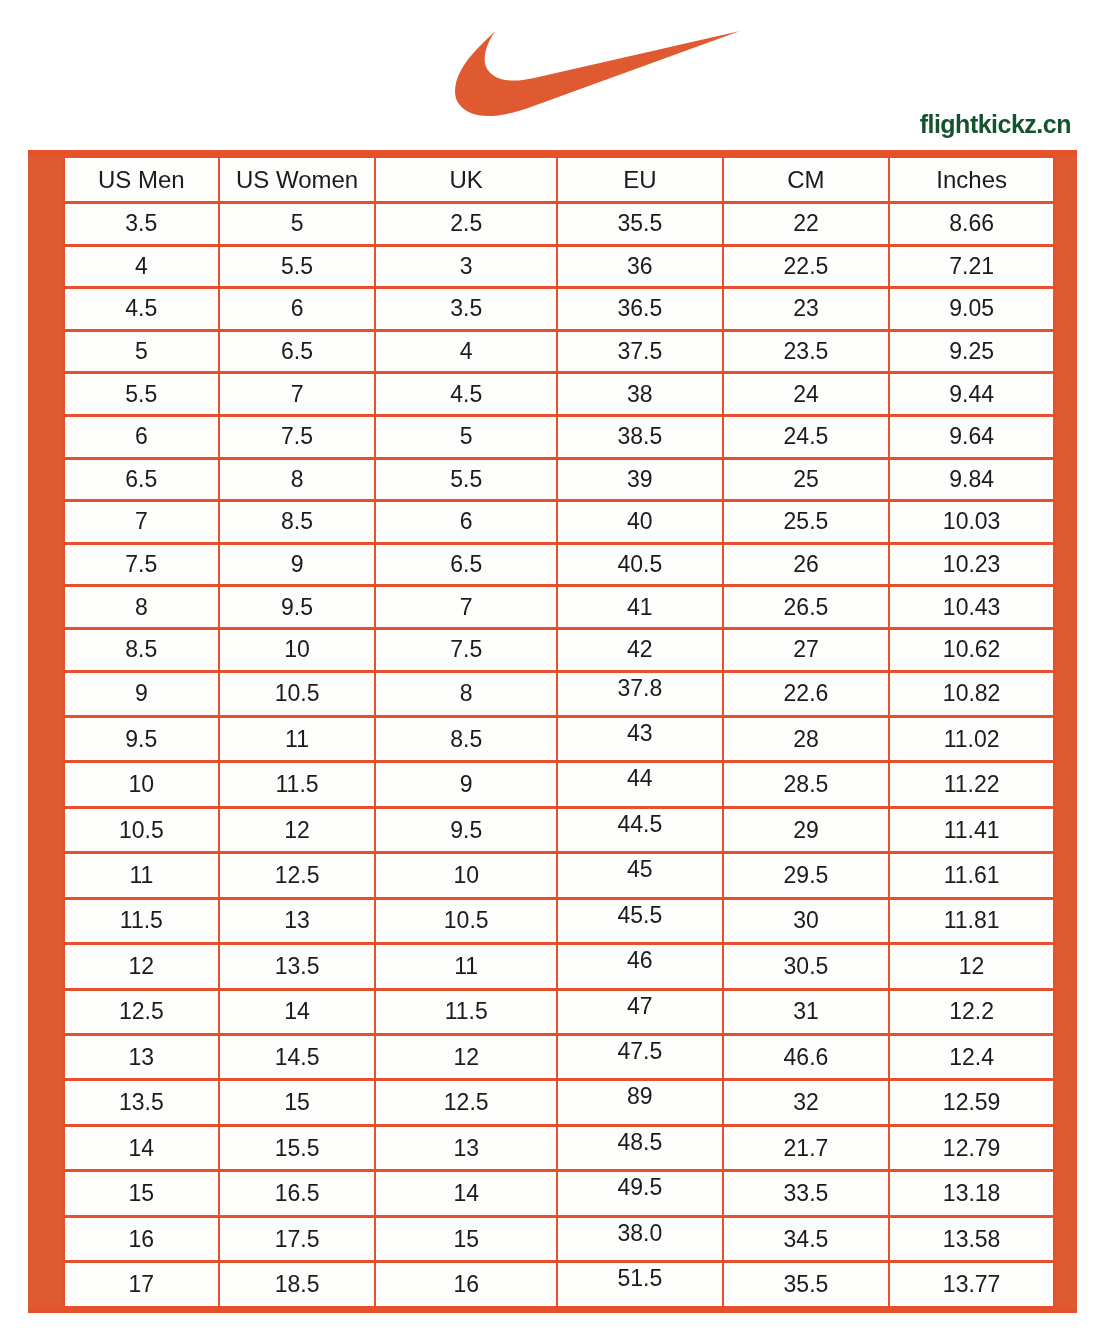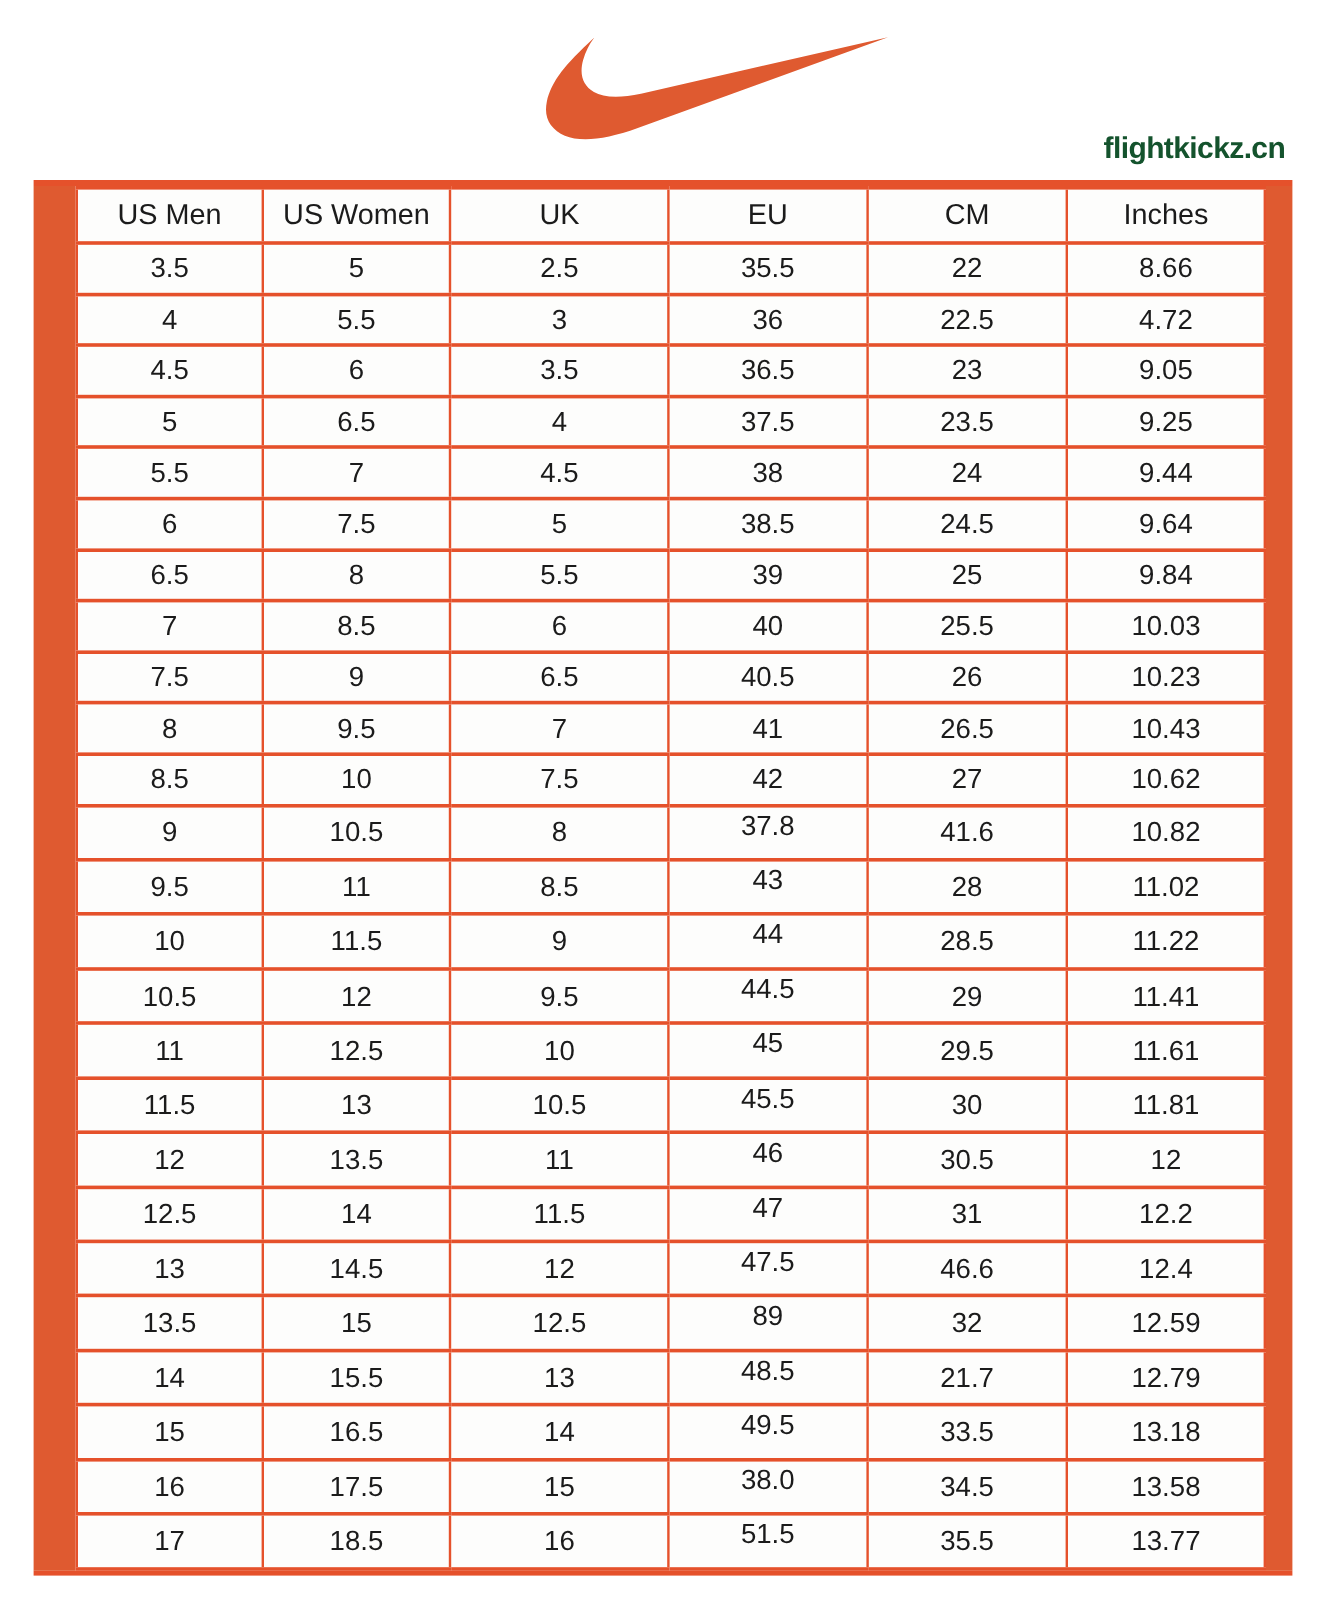--- a/index.html
+++ b/index.html
@@ -99,21 +99,21 @@
             <td>35.5</td>
             <td>22</td>
             <td>8.66</td>
           </tr>
           <tr>
             <td>4</td>
             <td>5.5</td>
             <td>3</td>
             <td>36</td>
             <td>22.5</td>
-            <td>4.72</td>
+            <td>7.21</td>
           </tr>
           <tr>
             <td>4.5</td>
             <td>6</td>
             <td>3.5</td>
             <td>36.5</td>
             <td>23</td>
             <td>9.05</td>
           </tr>
           <tr>
@@ -178,21 +178,21 @@
             <td>7.5</td>
             <td>42</td>
             <td>27</td>
             <td>10.62</td>
           </tr>
           <tr>
             <td>9</td>
             <td>10.5</td>
             <td>8</td>
             <td class="raised">37.8</td>
-            <td>41.6</td>
+            <td>22.6</td>
             <td>10.82</td>
           </tr>
           <tr>
             <td>9.5</td>
             <td>11</td>
             <td>8.5</td>
             <td class="raised">43</td>
             <td>28</td>
             <td>11.02</td>
           </tr>

